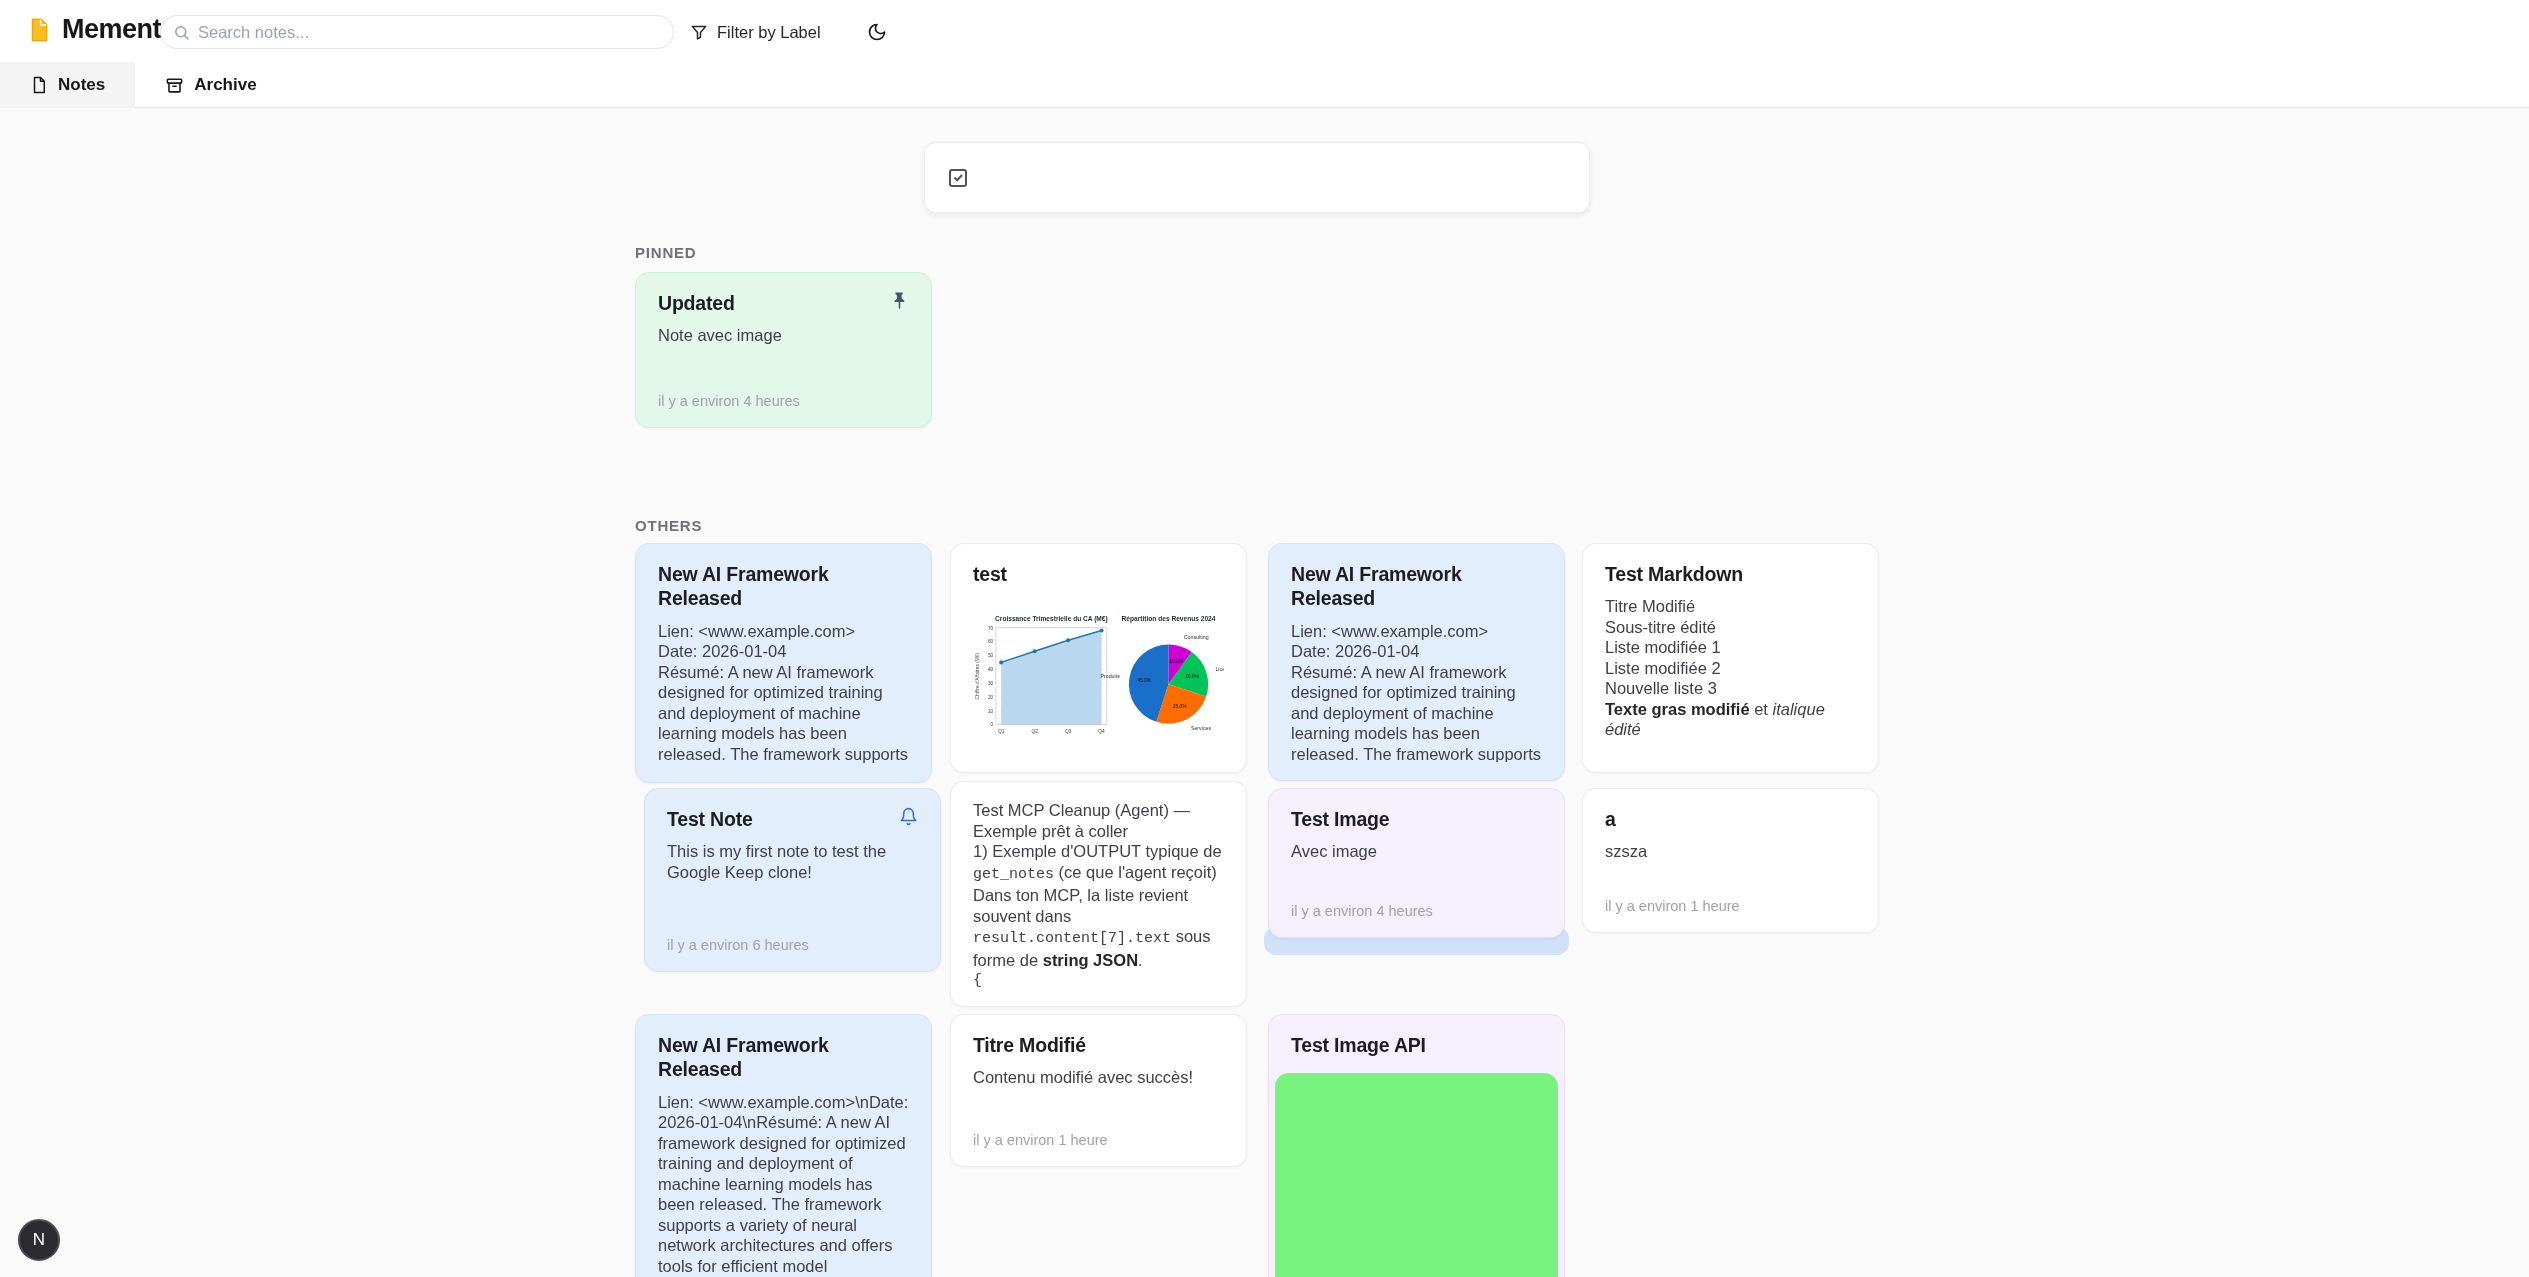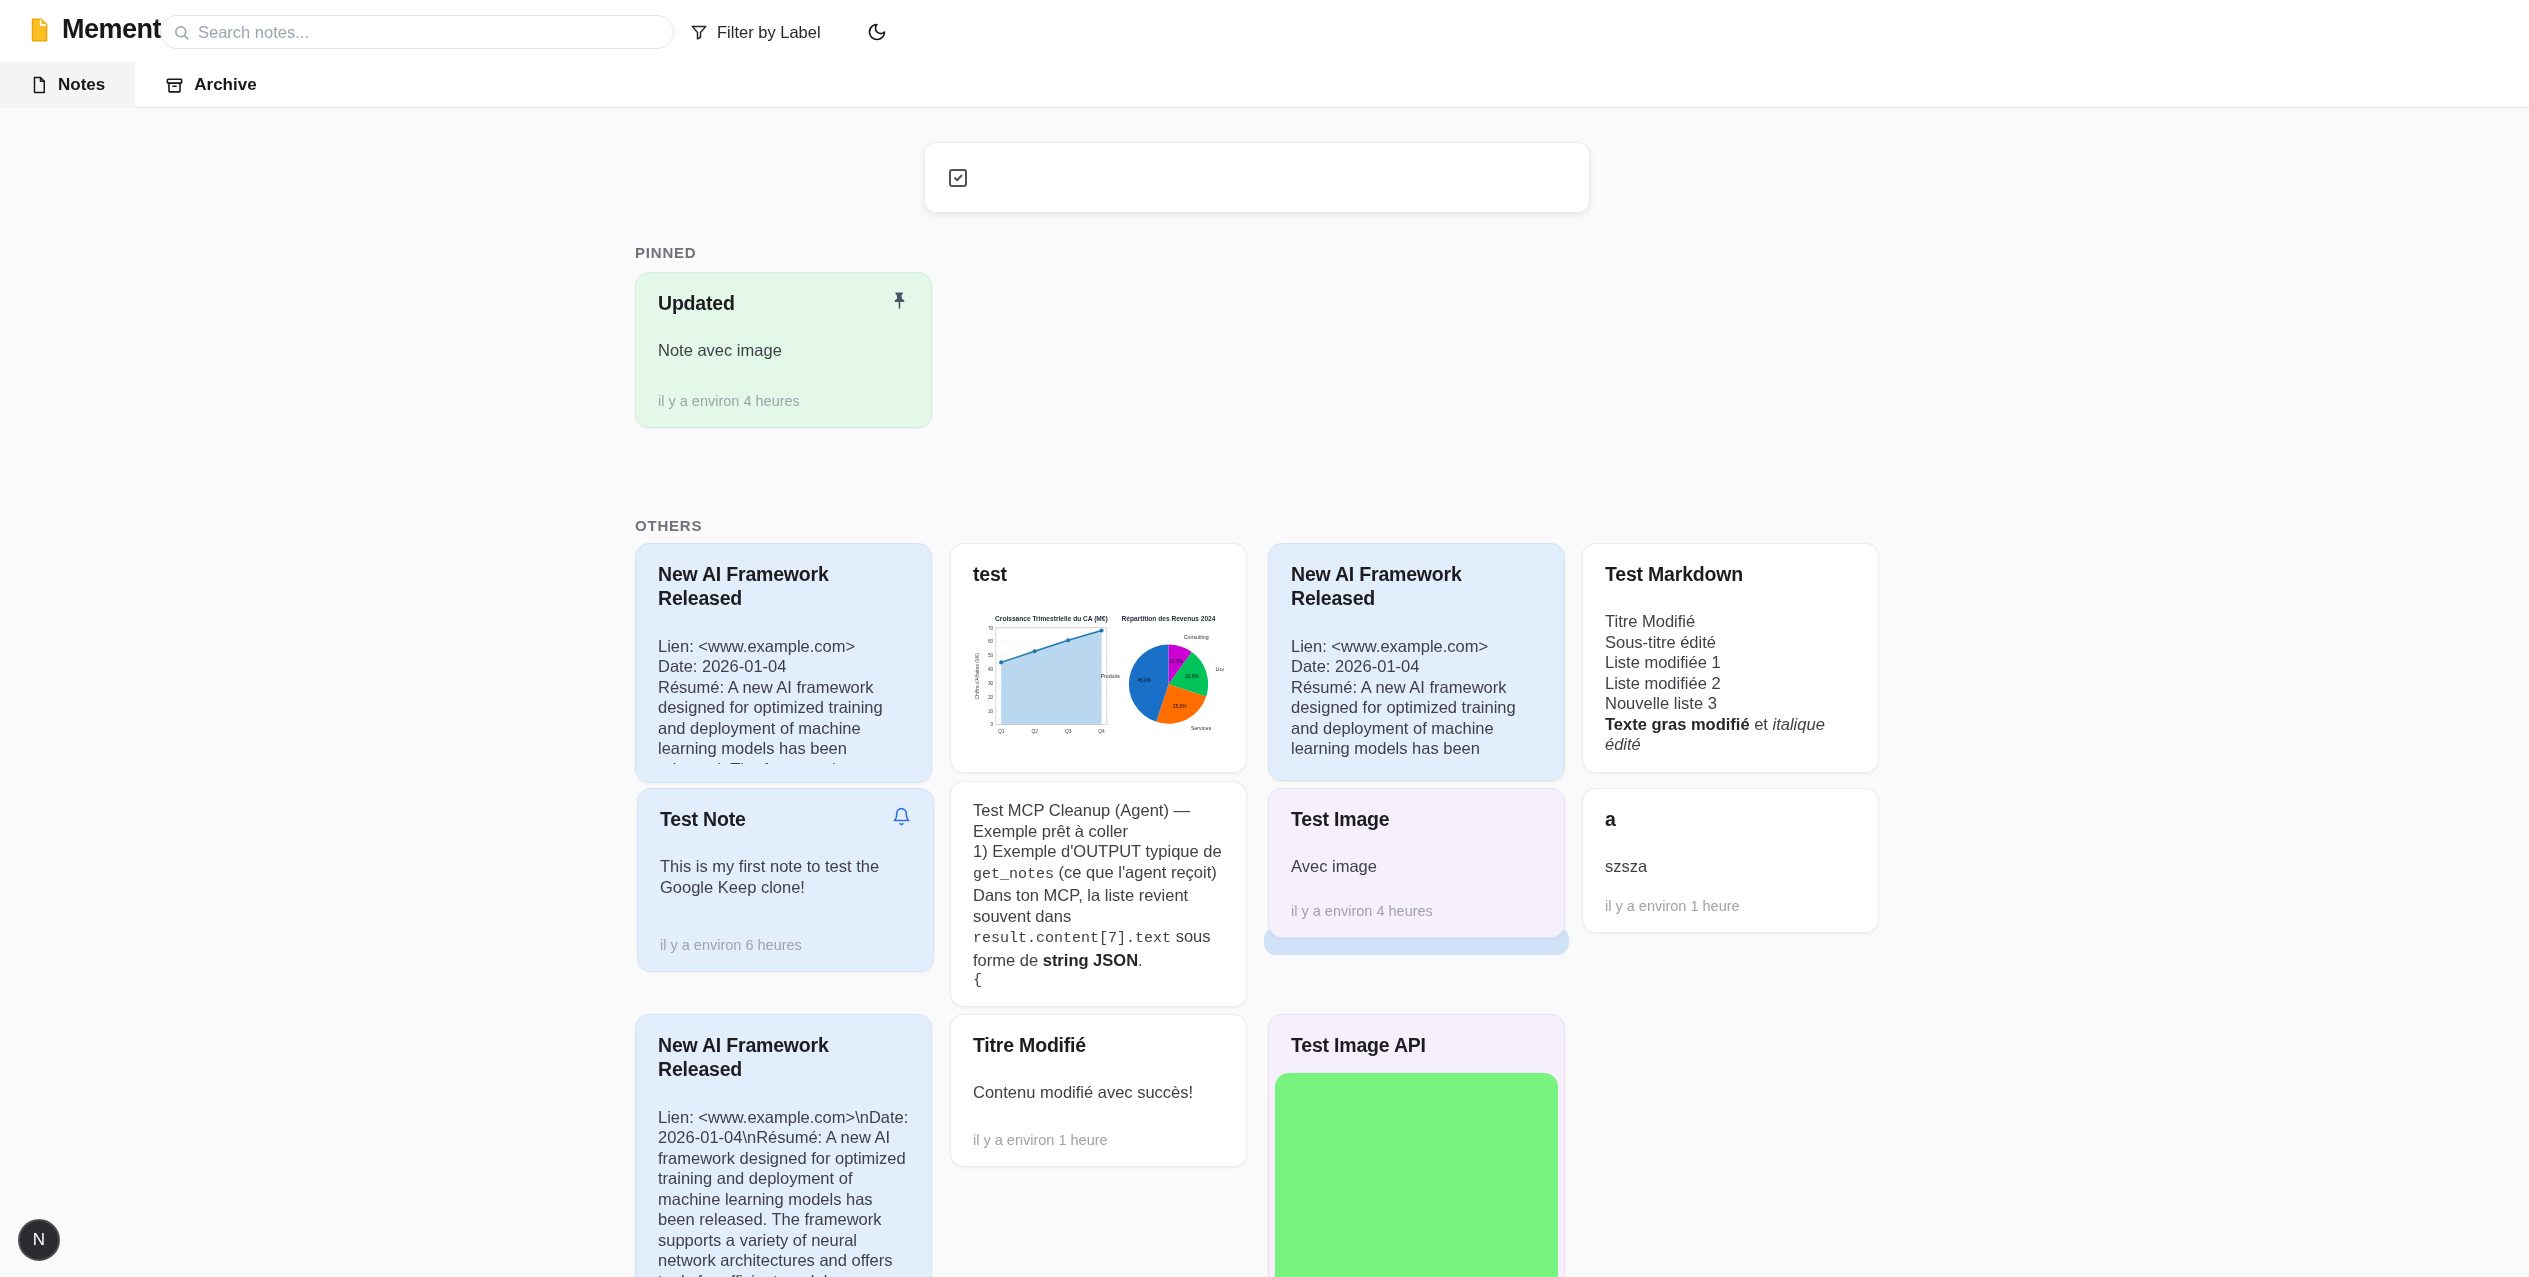--- a/index.html
+++ b/index.html
@@ -42,21 +42,21 @@
   
   #board { position:absolute; left:635px; top:543px; width:1244px; height:734px; }
   .card { position:absolute; width:297px; border-radius:14px; border:1px solid rgba(0,0,0,0.07);
     box-shadow:0 1px 3px rgba(0,0,0,0.05); padding:18px 22px; overflow:hidden;
     display:flex; flex-direction:column; background:#fff; cursor:pointer; }
   .card.blue { background:#e3eefc; border-color:#d4e4f7; }
   .card.green { background:#e4f8ea; border-color:#d2eedd; }
   .card.lavender { background:#f6f0fc; border-color:#eadff6; }
   .card-title { font-size:19.5px; font-weight:600; color:#1c1c21; letter-spacing:-0.2px; line-height:1.25; }
   .title-row { display:flex; align-items:flex-start; justify-content:space-between; }
-  .card-body { margin-top:25px; font-size:16.5px; line-height:20.5px; color:#3f3f46; overflow:hidden; }
+  .card-body { margin-top:10px; font-size:16.5px; line-height:20.5px; color:#3f3f46; overflow:hidden; }
   .card-body.grow { flex:1; }
   .timestamp { margin-top:auto; padding-top:14px; font-size:14.5px; color:#a1a1aa; }
   .mono { font-family:"Liberation Mono", monospace; font-size:15px; }
   .codeblock { font-family:"Liberation Mono", monospace; font-size:15px; white-space:pre; line-height:21px; color:#3f3f46; }
   .bold { font-weight:700; color:#27272a; }
   .italic { font-style:italic; }
   .icon-btn { background:none; border:none; cursor:pointer; padding:0; line-height:0; }
 
   #pinned-card { position:absolute; left:635px; top:272px; width:297px; height:156px; }
   .chart-image { margin-top:16px; width:100%; height:152px; background:#fff; }
@@ -167,21 +167,21 @@
 
   <div class="card blue" style="left:0; top:0; height:240px;">
     <span class="card-title">New AI Framework Released</span>
     <div class="card-body grow">
       <div>Lien: &lt;www.example.com&gt;</div>
       <div>Date: 2026-01-04</div>
       <div>Résumé: A new AI framework designed for optimized training and deployment of machine learning models has been released. The framework supports a variety of neural networks and is engineered for performance and</div>
     </div>
   </div>
 
-  <div class="card blue" style="left:2px; top:245px; height:184px;">
+  <div class="card blue" style="left:9px; top:245px; height:184px;">
     <div class="title-row">
       <span class="card-title">Test Note</span>
       <button class="icon-btn">
         <span>
           <svg width="19" height="19" viewBox="0 0 24 24" fill="none" stroke="#2f6fe4" stroke-width="2" stroke-linecap="round" stroke-linejoin="round">
               <path d="M6 8a6 6 0 0 1 12 0c0 7 3 9 3 9H3s3-2 3-9"></path>
               <path d="M10.3 21a1.94 1.94 0 0 0 3.4 0"></path>
             </svg>
         </span>
       </button>

